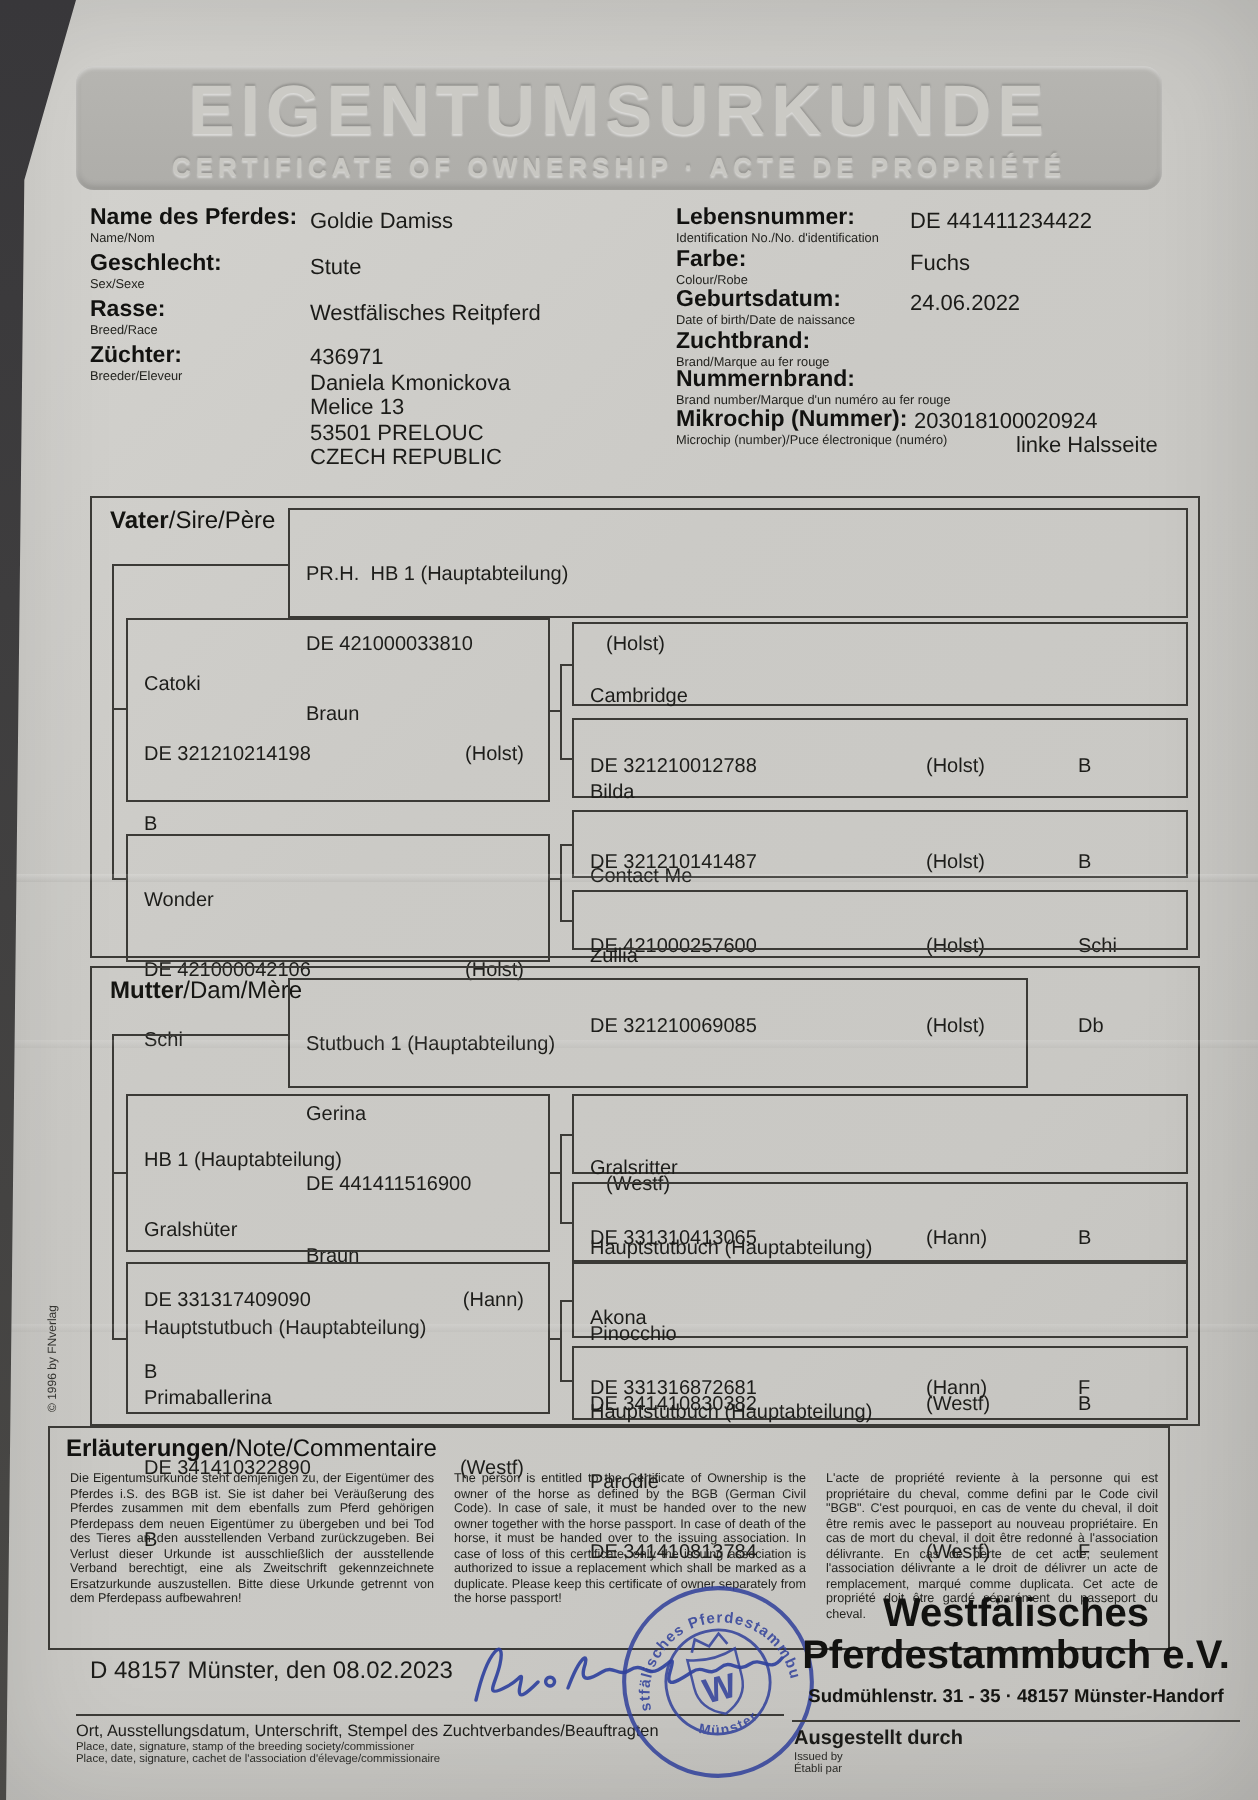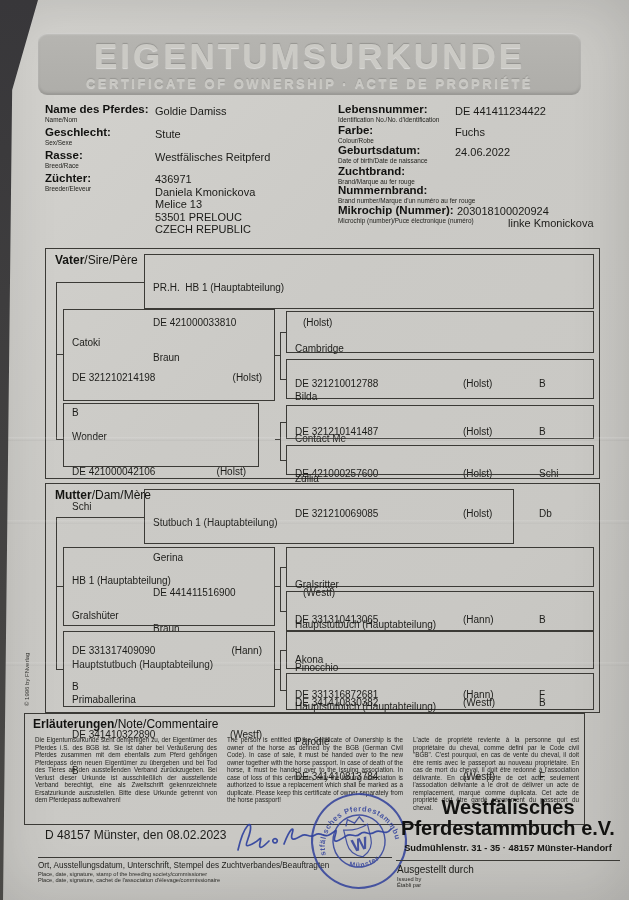--- a/index.html
+++ b/index.html
@@ -54,21 +54,21 @@
   .copyright{position:absolute;left:24px;top:706px;font-size:6px;color:#33332f;
              transform:rotate(-90deg);transform-origin:0 0;white-space:nowrap;}
   .place-date{position:absolute;left:45px;top:828px;font-size:12px;color:#1b1b18;}
   .sig-line{position:absolute;left:38px;top:857px;width:354px;height:1.2px;background:#3b3a36;}
   .cap-de{position:absolute;left:38px;top:861px;font-size:8.2px;color:#1d1d1a;}
   .cap-sm{position:absolute;left:38px;font-size:5.7px;color:#2a2a26;}
   #org{position:absolute;left:396px;top:797px;width:224px;text-align:center;}
   #org .o1,#org .o2{font-size:20px;font-weight:800;color:#121210;line-height:21px;}
   #org .addr{font-size:9.3px;font-weight:700;color:#151512;margin-top:4px;}
   .org-line{position:absolute;left:396px;top:860px;width:224px;height:1.2px;background:#3b3a36;}
-  .issued{position:absolute;left:397px;top:864px;font-size:10px;color:#1b1b18;}
+  .issued{position:absolute;left:397px;top:864px;font-size:10px;color:#1b1b18;font-weight:bold;}
   .issued-sm{position:absolute;left:397px;font-size:5.7px;color:#2a2a26;}
   #stamp{position:absolute;left:308px;top:790px;width:102px;height:102px;transform:rotate(-14deg);opacity:.85;}
   #signature{position:absolute;left:228px;top:812px;width:168px;height:48px;}
 </style>
 </head>
 <body>
 
 <div id="photo">
  <div id="paper">
 
@@ -131,40 +131,40 @@
   <div class="field" style="left:338px;top:185px">
     <div class="glabel">Nummernbrand:</div>
     <div class="gsub">Brand number/Marque d'un numéro au fer rouge</div>
   </div>
 
   <div class="field" style="left:338px;top:205px">
     <div class="glabel">Mikrochip (Nummer):</div>
     <div class="gsub">Microchip (number)/Puce électronique (numéro)</div>
   </div>
   <div class="gval" style="left:457px;top:205px">203018100020924</div>
-  <div class="gval" style="left:508px;top:217px">linke Kmonickova</div>
+  <div class="gval" style="left:508px;top:217px">linke Halsseite</div>
 
   <div class="pedbox" style="left:45px;top:248px;width:553px;height:229px">
     <div class="sec-label">
       <b>Vater</b><span>/Sire/Père</span>
     </div>
 
     <div class="pbox s" style="left:98px;top:5px;width:450px;height:55px">
       <div>PR.H.  HB 1 (Hauptabteilung)</div>
       <div class="nrow"><span class="n">DE 421000033810</span><span class="r">(Holst)</span></div>
       <div>Braun</div>
     </div>
 
     <div class="pbox g2" style="left:17px;top:60px;width:212px;height:92px">
       <div>Catoki</div>
       <div class="nrow"><span class="n">DE 321210214198</span><span class="r">(Holst)</span></div>
       <div>B</div>
     </div>
 
-    <div class="pbox g2" style="left:17px;top:154px;width:196px;height:64px">
+    <div class="pbox g2" style="left:17px;top:168px;width:212px;height:64px">
       <div>Wonder</div>
       <div class="nrow"><span class="n">DE 421000042106</span><span class="r">(Holst)</span></div>
       <div>Schi</div>
     </div>
 
     <div class="pbox g3" style="left:240px;top:62px;width:308px;height:42px;padding-top:7px">
       <div>Cambridge</div>
       <div class="nrow"><span class="n">DE 321210012788</span><span class="r">(Holst)</span><span class="c">B</span></div>
     </div>
 

